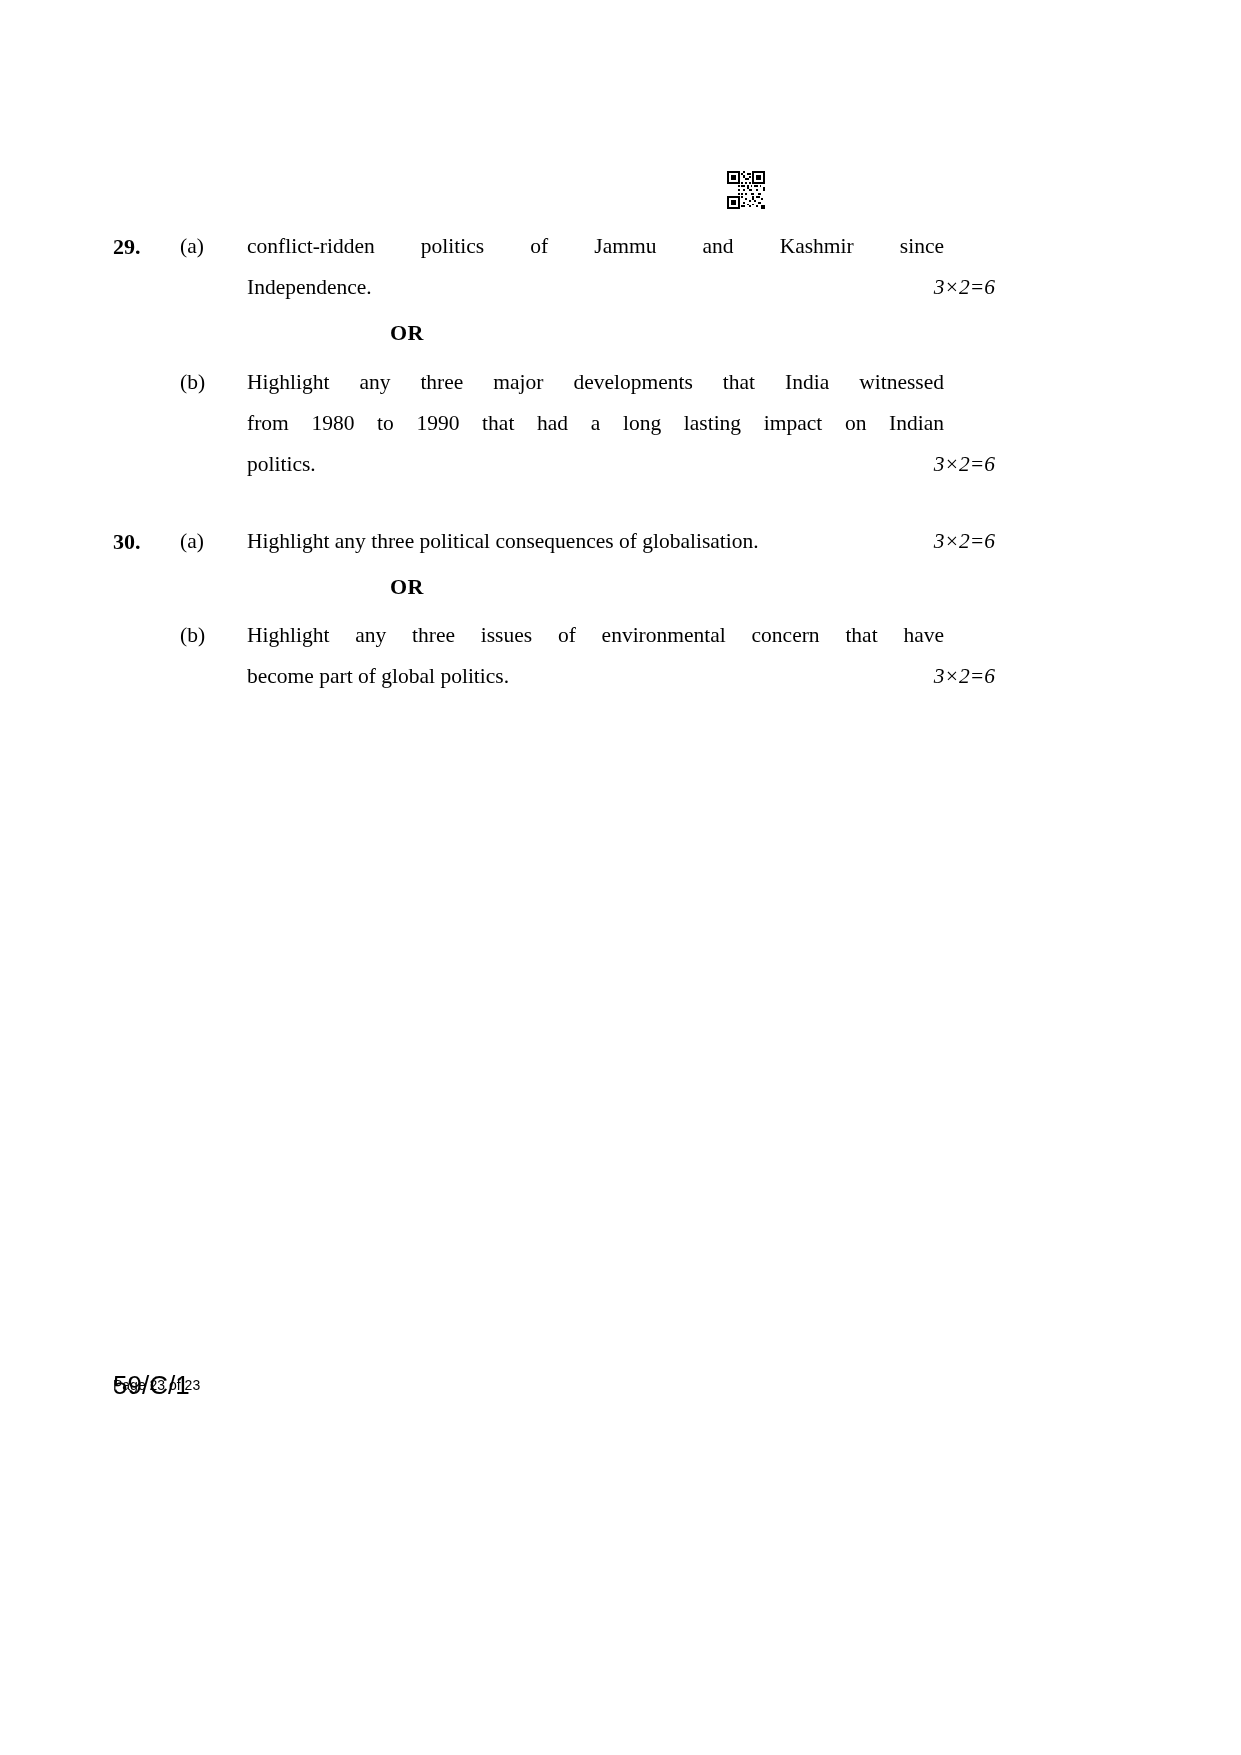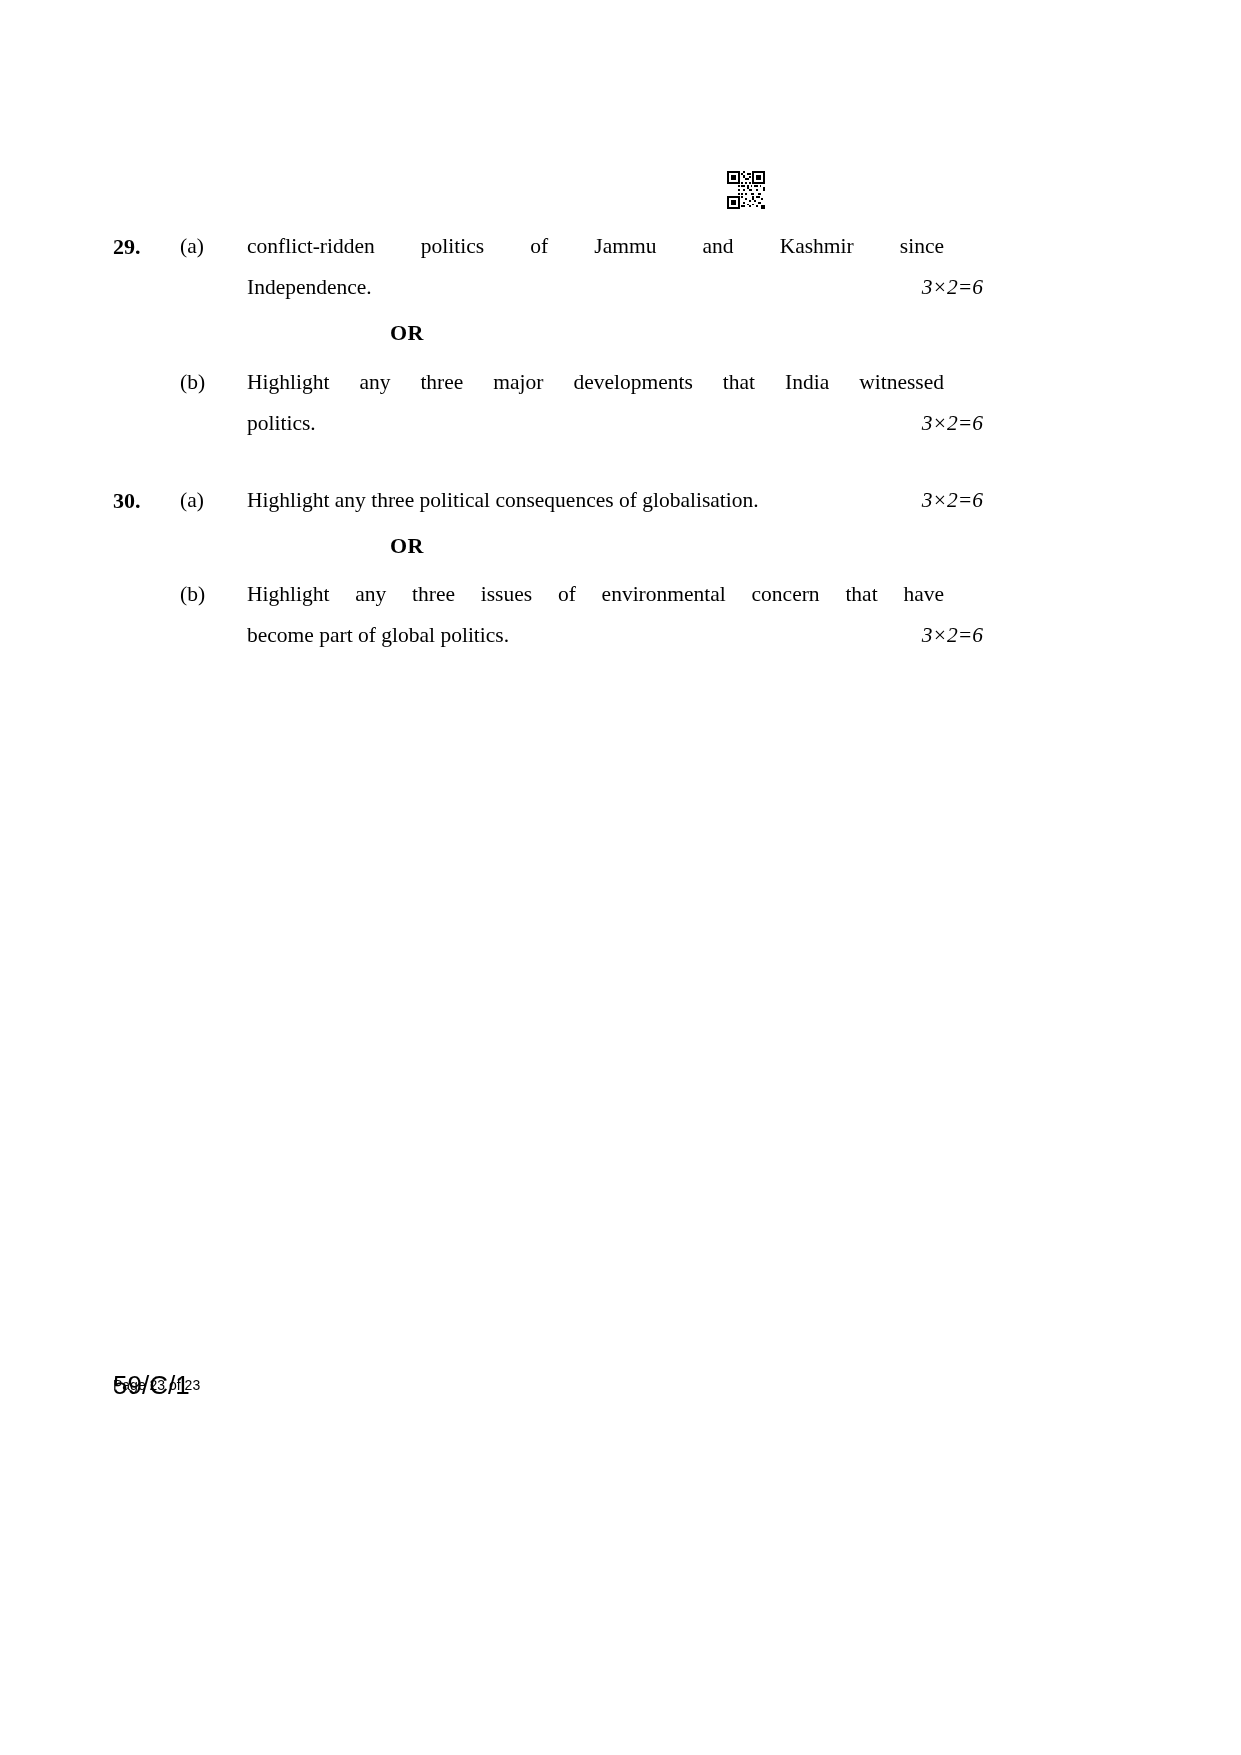--- a/index.html
+++ b/index.html
@@ -51,21 +51,21 @@
     line-height: 41px;
     white-space: nowrap;
     overflow: visible;
   }
   .jline {
     text-align: justify;
     text-align-last: justify;
   }
   .marks {
     position: absolute;
-    right: 12px;
+    right: 0;
     bottom: 0;
     font-style: italic;
     font-size: 21.5px;
     line-height: 41px;
     white-space: nowrap;
   }
   .or-row {
     font-weight: bold;
     font-size: 22px;
     line-height: 41px;
@@ -177,20 +177,21 @@
       </div>
     </div>
 
     <div class="or-row mt13">OR</div>
 
     <div class="qrow mt9">
       <div class="qnum"></div>
       <div class="plabel">(b)</div>
       <div class="ptext">
         <div class="tline jline">Highlight any three major developments that India witnessed</div>
+        <div class="tline jline">from 1980 to 1990 that had a long lasting impact on Indian</div>
         <div class="tline">politics.</div>
         <span class="marks">3×2=6</span>
       </div>
     </div>
 
     <div class="qrow mt36">
       <div class="qnum">30.</div>
       <div class="plabel">(a)</div>
       <div class="ptext">
         <div class="tline">Highlight any three political consequences of globalisation.</div>

